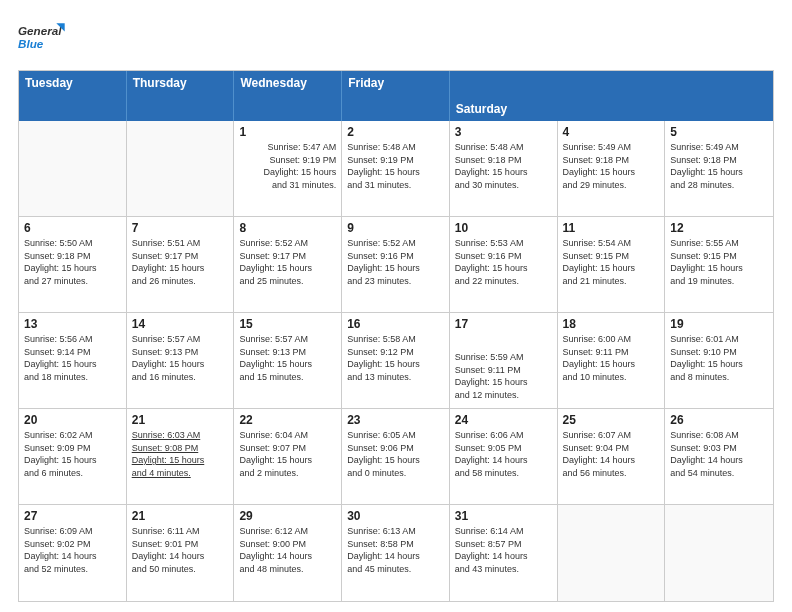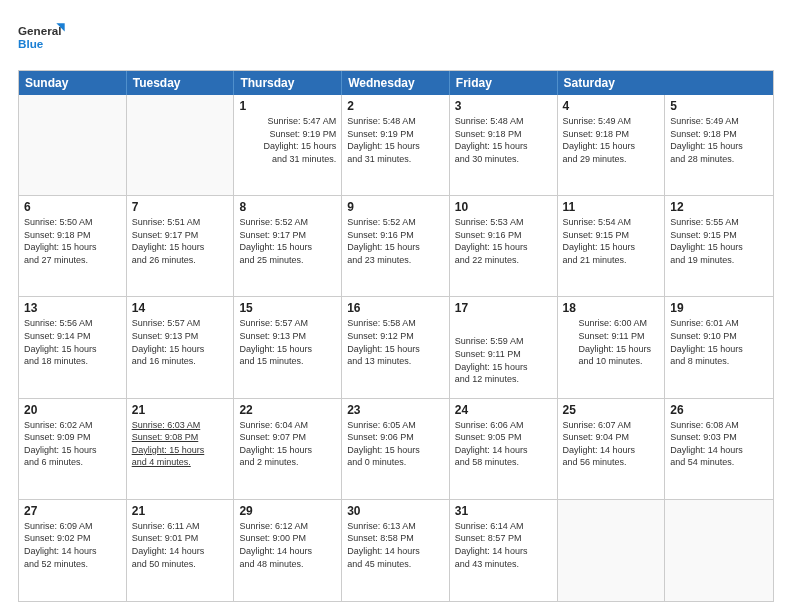--- a/index.html
+++ b/index.html
@@ -15,20 +15,21 @@
       height: 612px;
       padding: 18px 18px 10px 18px;
       display: flex;
       flex-direction: column;
     }
     .header {
       display: flex;
       justify-content: space-between;
       align-items: center;
       margin-bottom: 10px;
+      font-style: italic;
     }
     .logo {
       display: flex;
       align-items: center;
       gap: 4px;
     }
     .title-block {
       text-align: right;
     }
     .main-title {
@@ -53,21 +54,21 @@
       background: #2a6db5;
     }
     .cal-header-cell {
       color: #fff;
       font-size: 12px;
       font-weight: bold;
       padding: 5px 6px;
       text-align: left;
       border-right: 1px solid #5090cc;
     }
-    .cal-header-cell:last-child { border-right: none; }
+    .cal-header-cell:last-child { border-right: none; margin-top: 26px; }
     .calendar-body {
       flex: 1;
       display: grid;
       grid-template-rows: repeat(5, 1fr);
     }
     .cal-week {
       display: grid;
       grid-template-columns: repeat(7, 1fr);
       border-bottom: 1px solid #ccc;
     }
@@ -107,21 +108,20 @@
   </svg>
 </div>
     <div class="title-block">
       <div class="main-title"></div>
       <div class="subtitle"></div>
     </div>
   </div>
 
   <div class="calendar">
     <div class="calendar-header">
-    <div class="cal-header-cell">Sunday</div>
         <div class="cal-header-cell">Tuesday</div>
         <div class="cal-header-cell">Thursday</div>
         <div class="cal-header-cell">Wednesday</div>
         <div class="cal-header-cell">Friday</div>
         <div class="cal-header-cell">Saturday</div>
       </div>
     <div class="calendar-body">
     <div class="cal-week">
           <div class="cal-cell empty"></div>
           <div class="cal-cell empty"></div>
@@ -243,21 +243,21 @@
           </div>
           <div class="cal-cell">
             <div class="day-num">17</div>
             <div class="cell-detail" style="white-space: pre-line; margin-top: 20px;">Sunrise: 5:59 AM
 Sunset: 9:11 PM
 Daylight: 15 hours
 and 12 minutes.</div>
           </div>
           <div class="cal-cell">
             <div class="day-num">18</div>
-            <div class="cell-detail" style="white-space: pre-line; margin-left: 16px;">Sunrise: 6:00 AM
+            <div class="cell-detail" style="white-space: pre-line;">Sunrise: 6:00 AM
 Sunset: 9:11 PM
 Daylight: 15 hours
 and 10 minutes.</div>
           </div>
           <div class="cal-cell">
             <div class="day-num">19</div>
             <div class="cell-detail" style="white-space: pre-line;">Sunrise: 6:01 AM
 Sunset: 9:10 PM
 Daylight: 15 hours
 and 8 minutes.</div>

